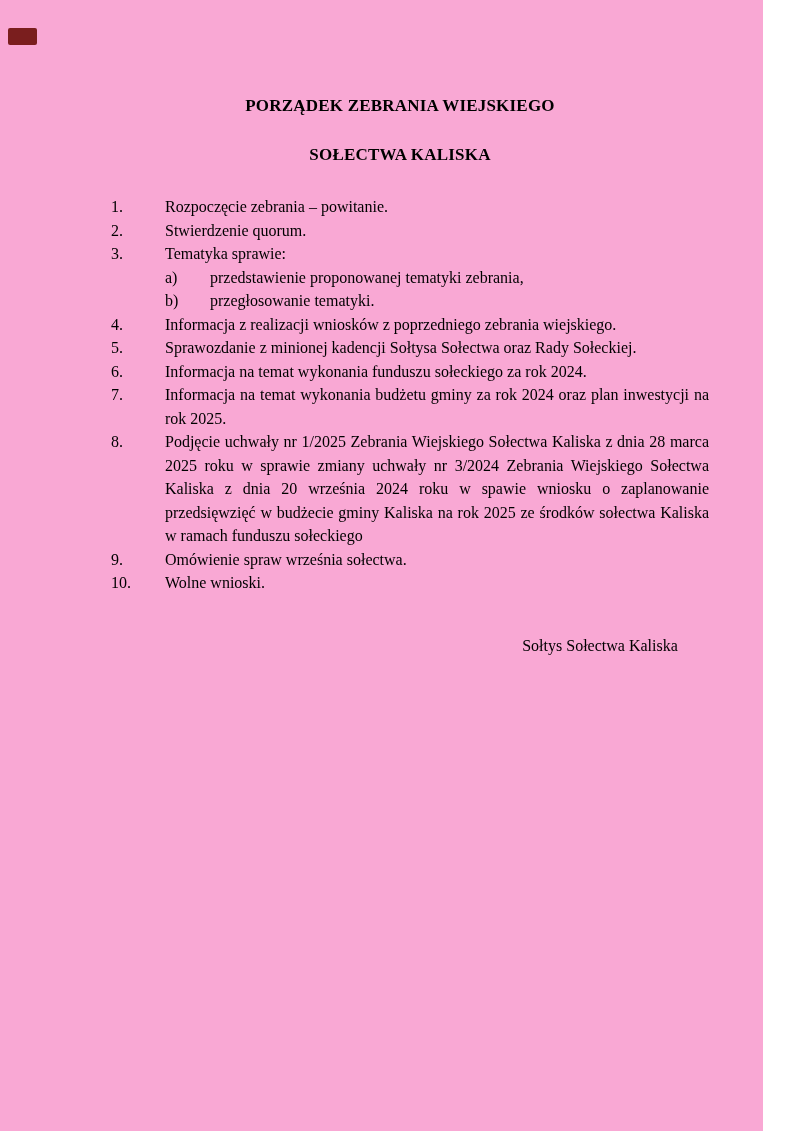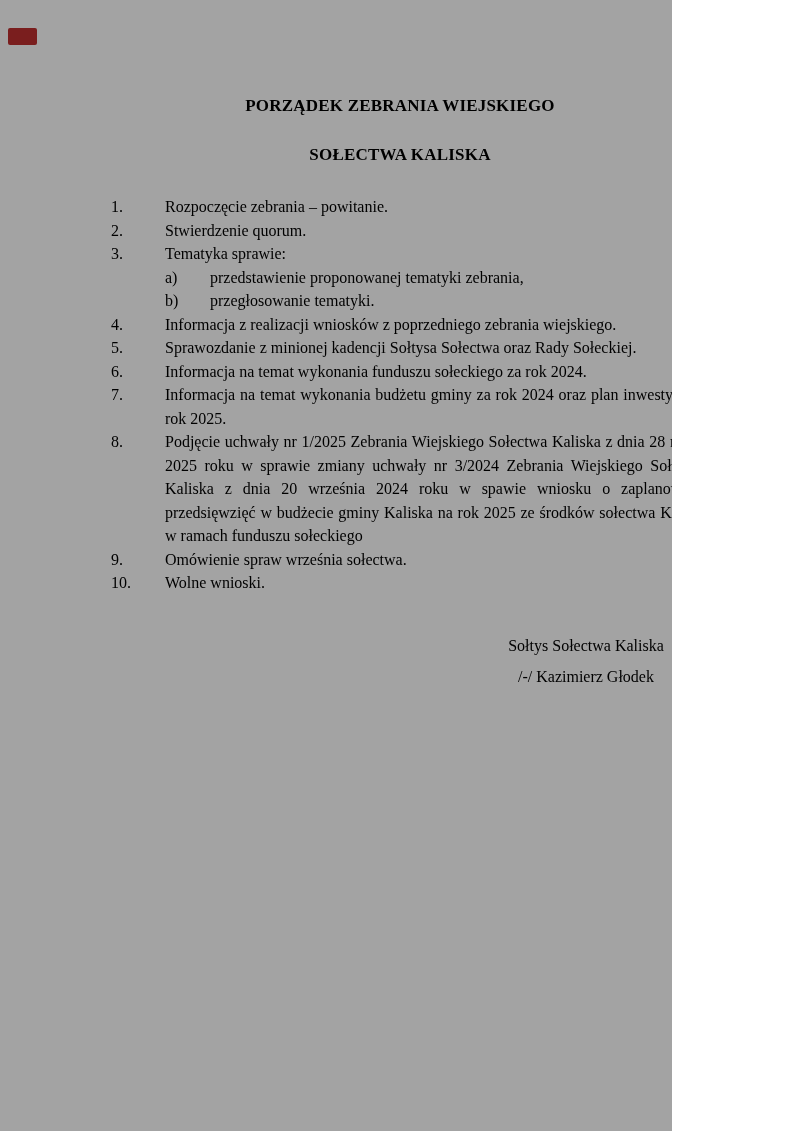--- a/index.html
+++ b/index.html
@@ -1,20 +1,20 @@
 <!DOCTYPE html>
 <html lang="pl"><head>
 <meta charset="utf-8">
 <style>
   html, body { margin: 0; padding: 0; background: #ffffff; }
   .page {
     position: relative;
-    width: 672px;
+    width: 763px;
     height: 1131px;
-    background: #a3a3a3;
+    background: #f9a8d4;
     color: #000000;
     font-family: "Liberation Serif", "DejaVu Serif", serif;
     overflow: hidden;
   }
   .corner-mark {
     position: absolute;
     left: 8px;
     top: 28px;
     width: 29px;
     height: 17px;
@@ -43,21 +43,21 @@
   }
   .item { display: flex; }
   .num { flex: 0 0 auto; min-width: 30px; }
   .txt { flex: 1 1 auto; margin-left: 24px; }
   .justify .txt { text-align: justify; }
   .sub { margin-left: 54px; }
   .sub .num { min-width: 21px; }
   .sig {
     position: absolute;
     top: 634px;
-    left: 456px;
+    left: 470px;
     width: 260px;
     text-align: center;
     font-size: 16px;
     line-height: 24px;
   }
   .sig-name { margin-top: 7px; }
 </style>
 </head>
 <body>
 
@@ -130,16 +130,15 @@
     <div class="item">
       <span class="num">10.</span>
       <span class="txt">Wolne wnioski.</span>
     </div>
 
 
   </div>
 
   <div class="sig">
     <div class="sig-role">Sołtys Sołectwa Kaliska</div>
-    <div class="sig-name">/-/ Kazimierz Głodek</div>
   </div>
 
 </div>
 
 </body></html>

